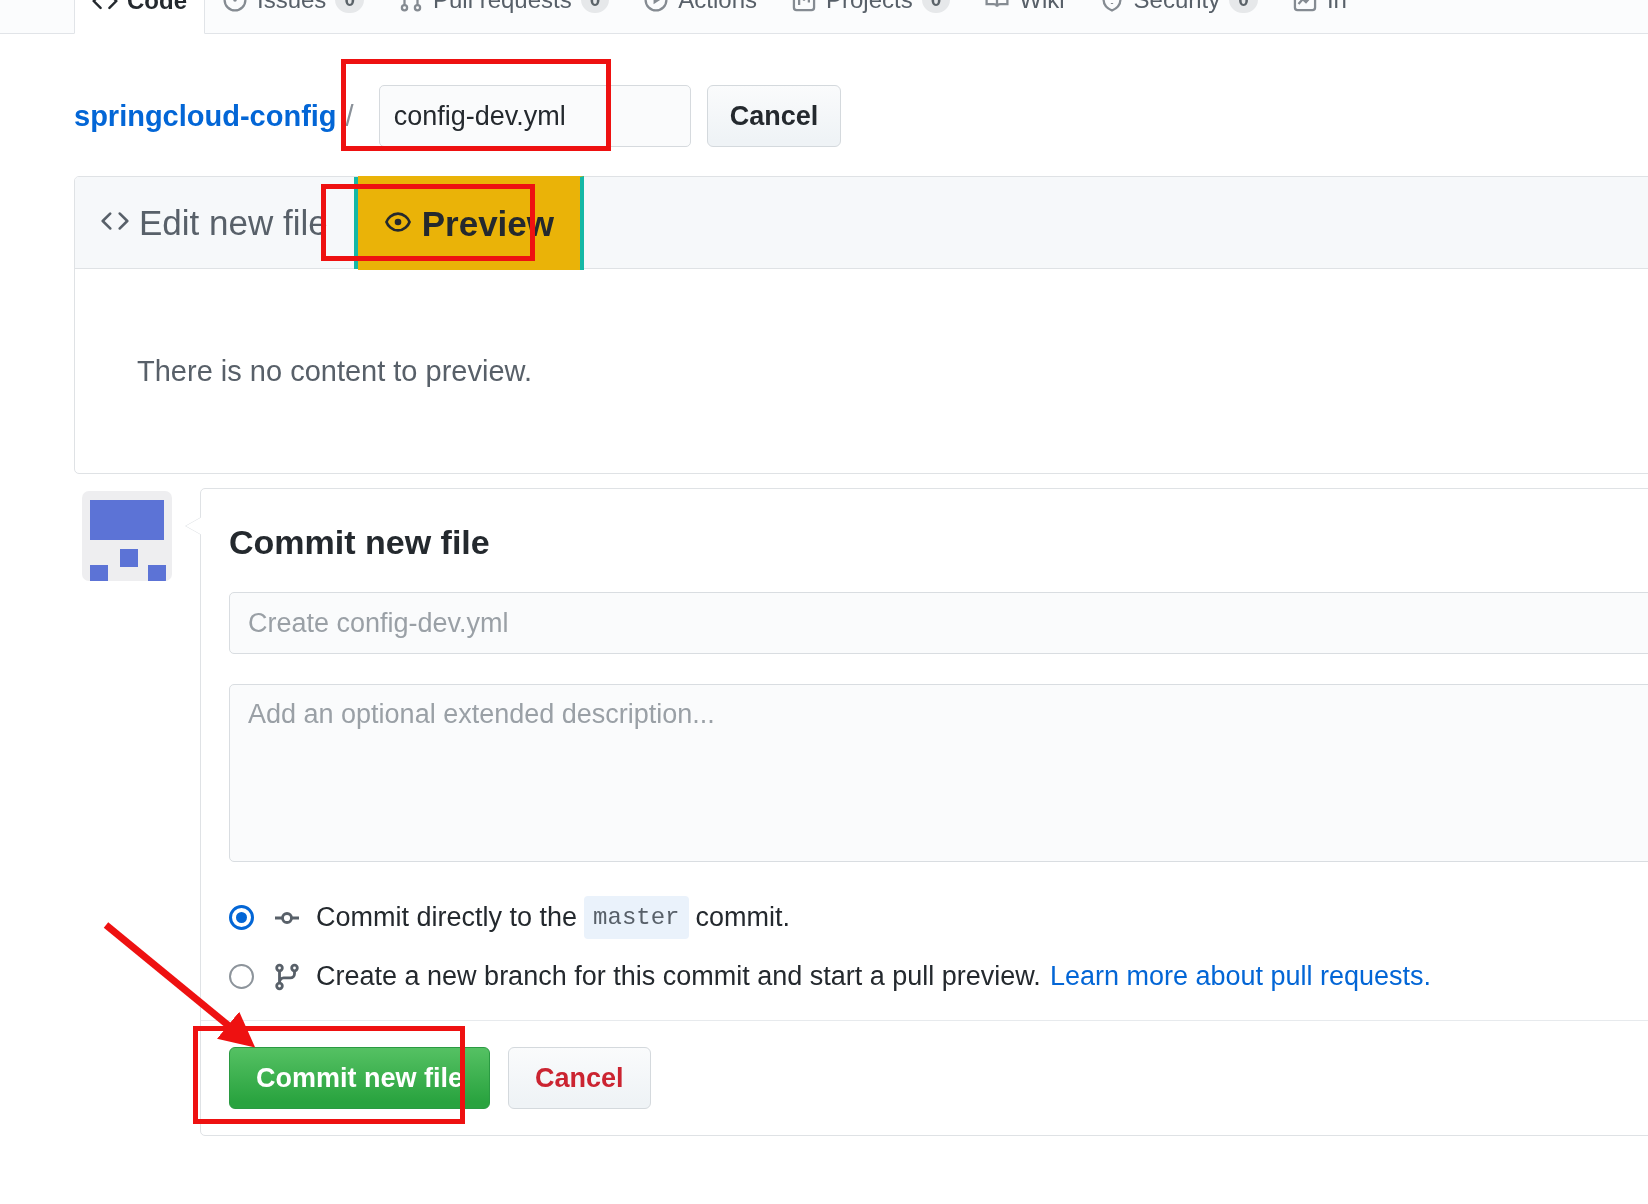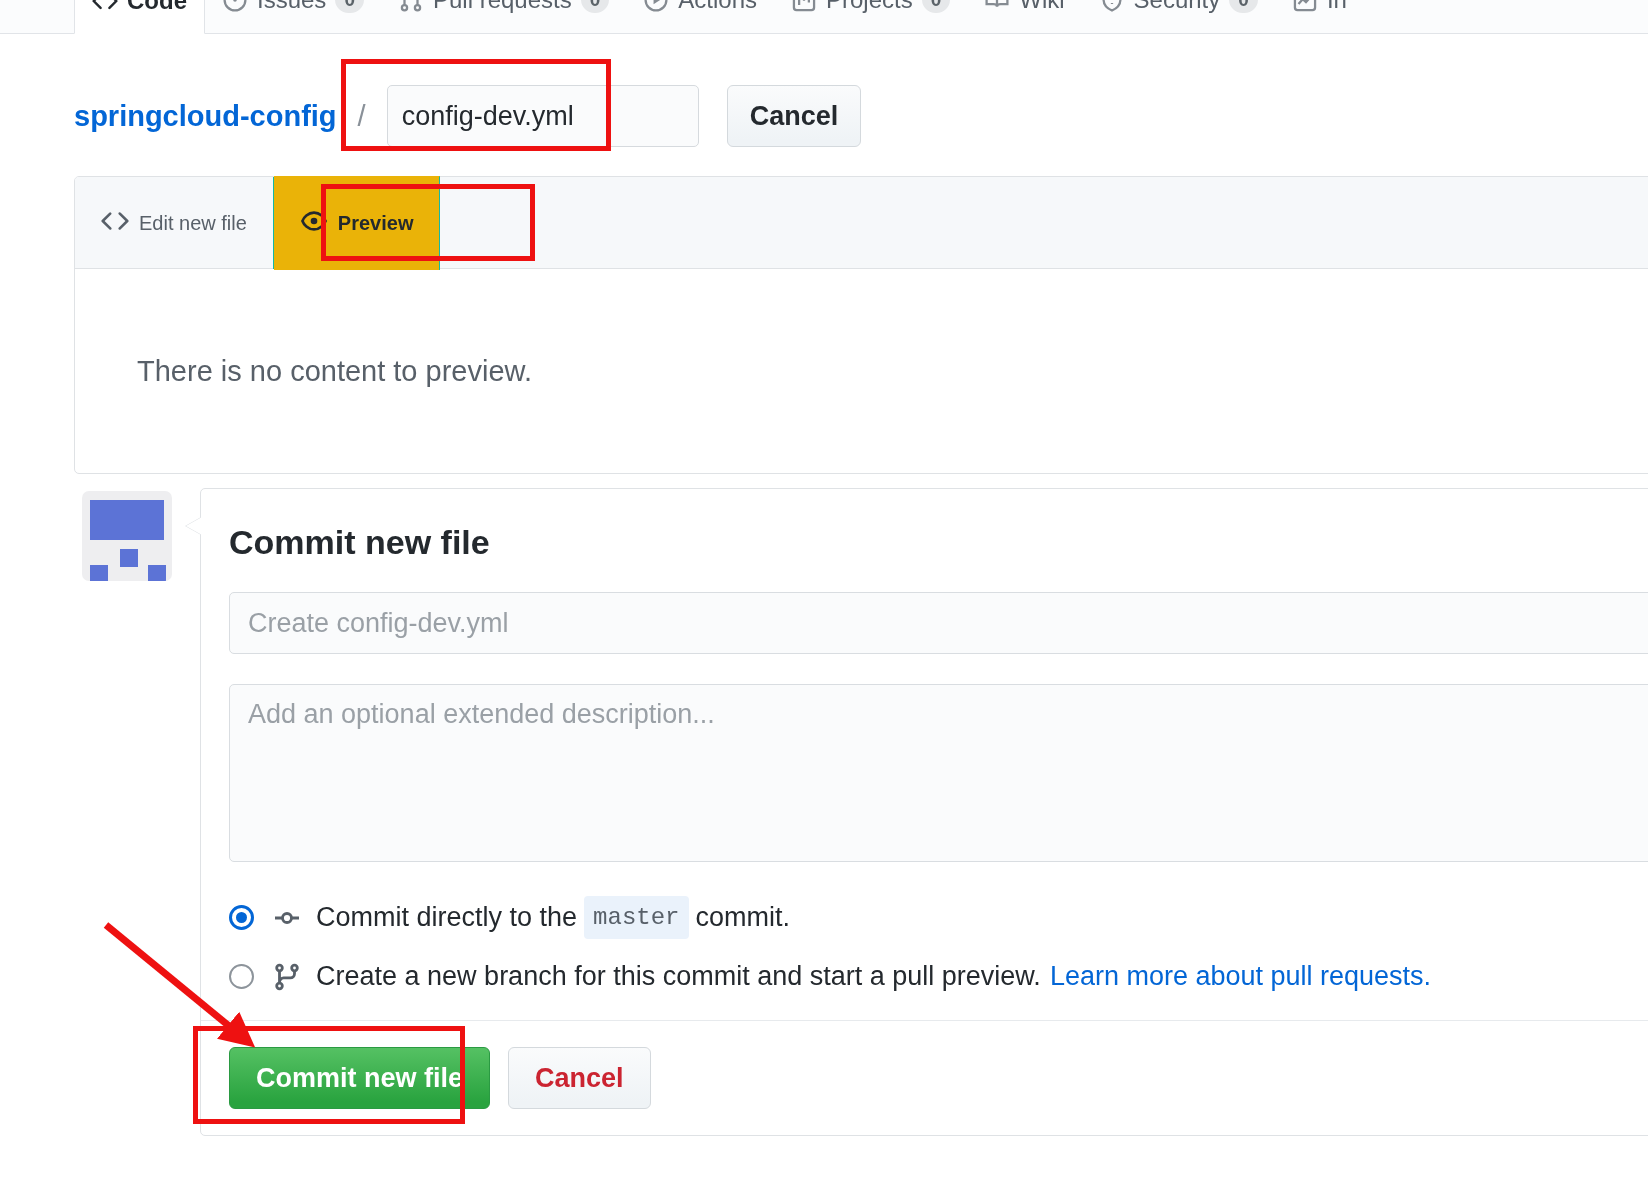--- a/index.html
+++ b/index.html
@@ -36,27 +36,27 @@
   .tab.active .ticon { opacity: 1; }
   .counter {
     background: #e6e8ea; color: #5b6369;
     border-radius: 14px; font-size: 19px; font-weight: bold;
     padding: 1px 9px; line-height: 1.35;
   }
 
   
   .crumbrow {
     position: absolute; top: 85px; left: 74px;
-    display: flex; align-items: center; gap: 12px;
+    display: flex; align-items: center; gap: 0;
   }
   .repo-link {
     color: #0366d6; font-size: 29px; font-weight: bold; text-decoration: none;
   }
   .slash { color: #8a9199; font-size: 29px; margin: 0 9px; }
-  .fname-wrap { position: relative; }
+  .fname-wrap { position: relative; margin-left: 16px; }
   .fname-input {
     width: 312px; height: 62px;
     border: 1px solid #d6dade; border-radius: 5px;
     background: #fafbfc;
     font-size: 27px; color: #24292e; padding: 0 14px;
     font-family: "Liberation Sans", sans-serif;
     outline: none;
   }
   .cancel-top {
     margin-left: 16px;
@@ -77,22 +77,22 @@
   }
   .edittabs {
     display: flex; background: #f6f8fa;
     border-bottom: 1px solid #dfe2e5;
     border-radius: 4px 4px 0 0;
     height: 92px; padding-left: 0;
   }
   .etab {
     display: flex; align-items: center; gap: 10px;
     padding: 0 26px; height: 92px;
-    font-size: 20px; color: #586069;
-    border-right: 1px solid #14b8a6;
+    font-size: 35px; color: #586069;
+    border-right: 4px solid #14b8a6;
     cursor: pointer; white-space: nowrap;
   }
   .etab:first-child { border-left: none; }
   .etab.active {
     background: #eab308; color: #24292e; font-weight: bold;
     border-top: 1px solid transparent;
     margin-top: -1px; margin-bottom: -1px; height: 94px;
   }
   .preview-body {
     height: 204px; display: flex; align-items: center;

